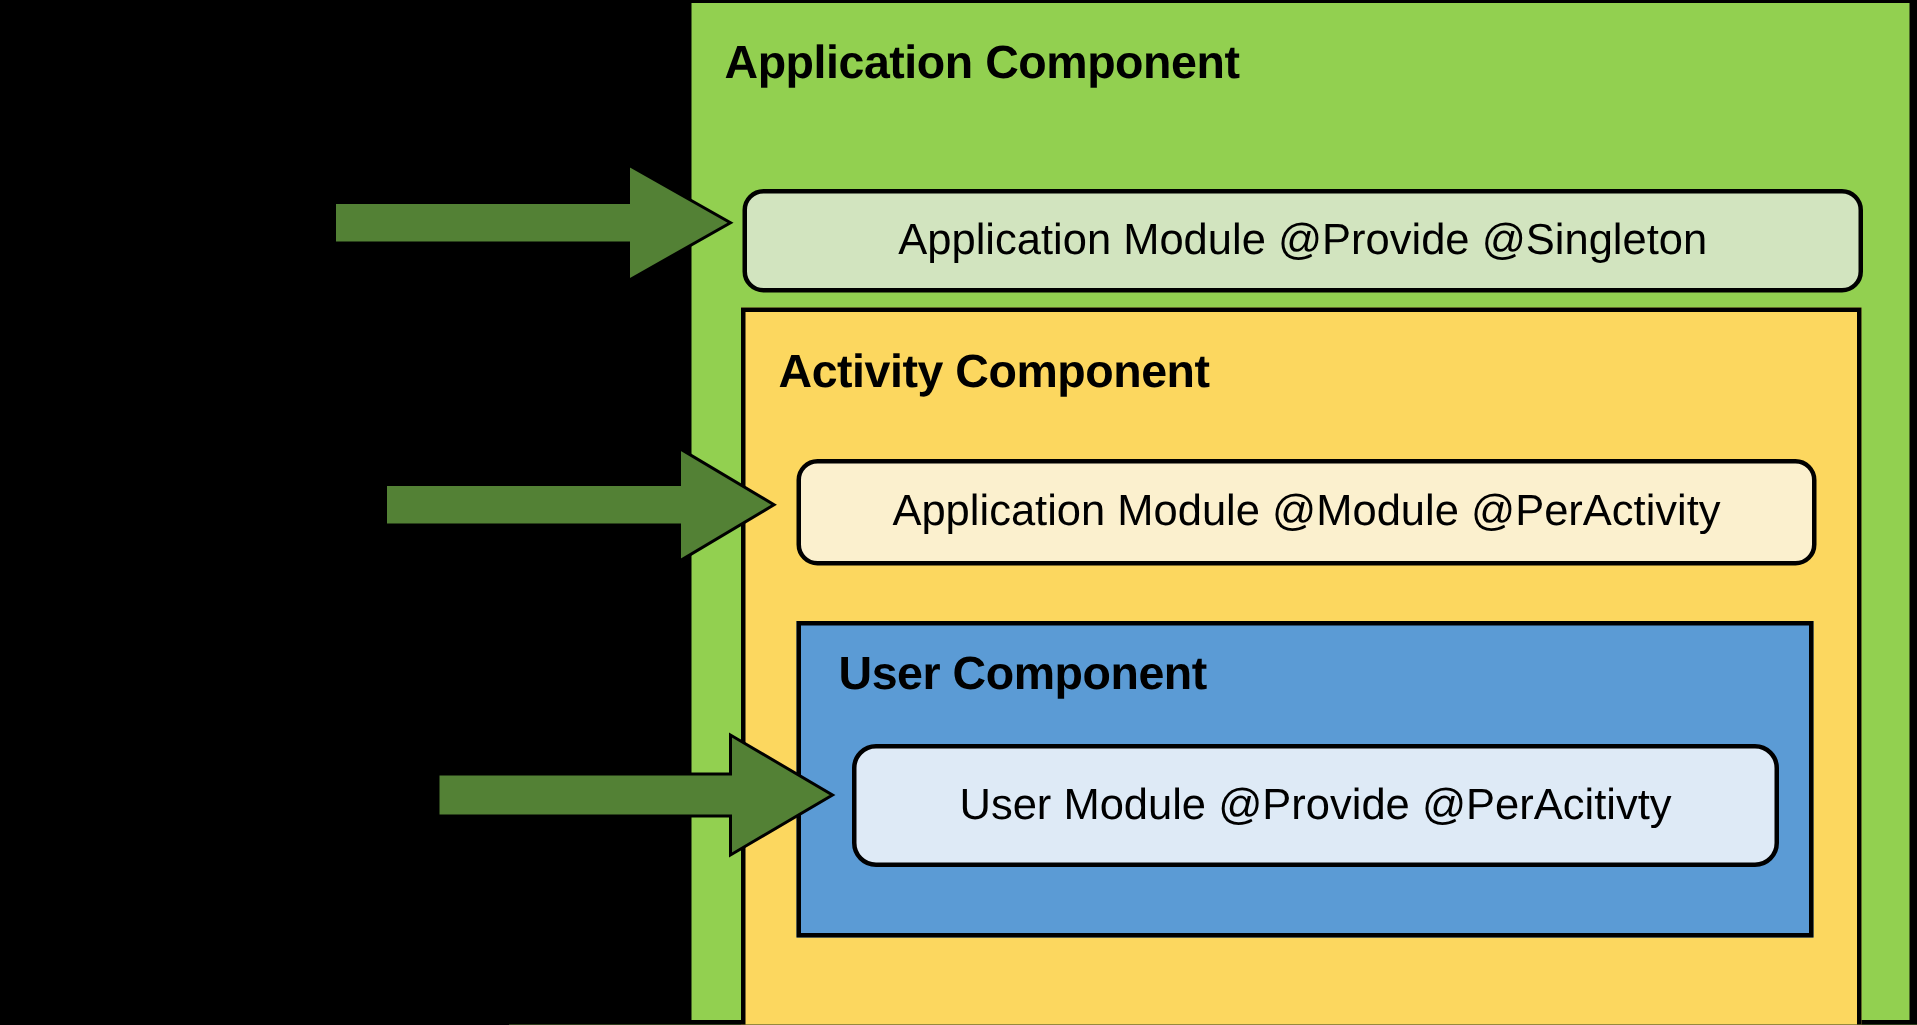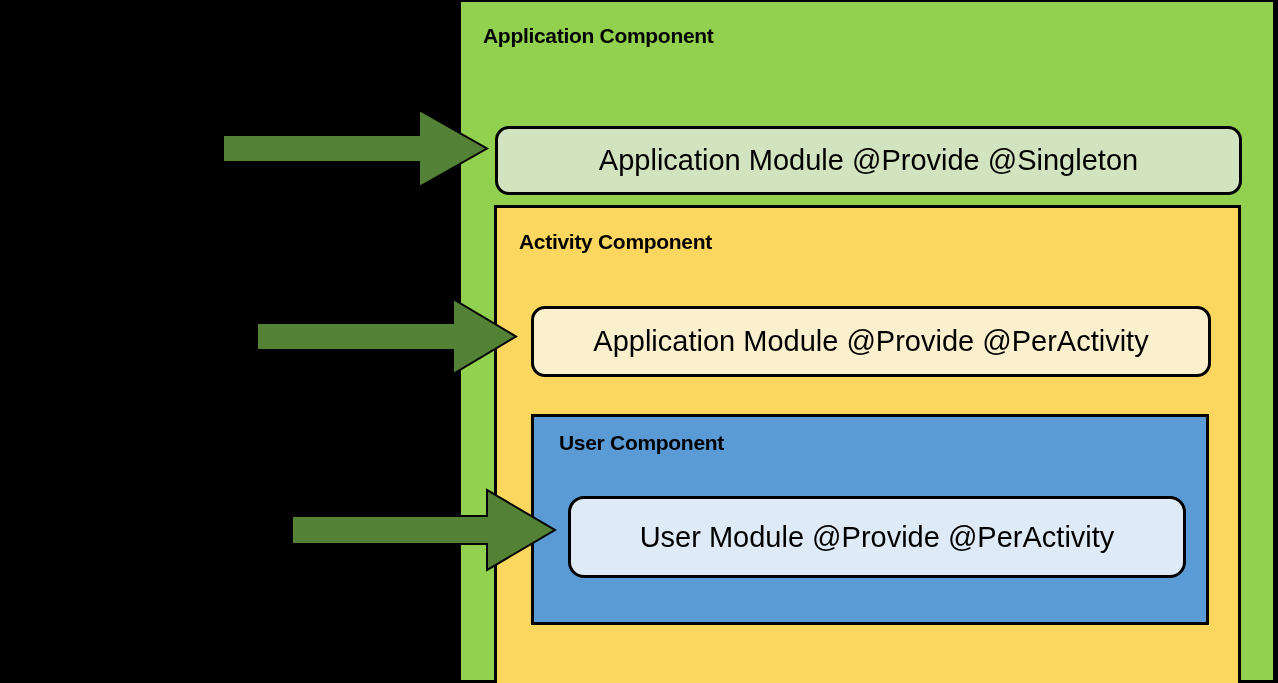--- a/index.html
+++ b/index.html
@@ -26,21 +26,21 @@
     background:var(--background);
     overflow:hidden;
   }
   .panel{
     position:absolute;
     box-sizing:border-box;
   }
   .panel-heading{
     position:absolute;
     font-weight:bold;
-    font-size:21px;
+    font-size:31px;
     line-height:1.2;
     color:var(--text-black);
     letter-spacing:-0.3px;
     white-space:nowrap;
   }
   .module-box{
     position:absolute;
     box-sizing:border-box;
     border:3px solid var(--outline-black);
     display:flex;
@@ -107,28 +107,28 @@
     <div class="panel-heading" style="left:22px; top:21px;">Application Component</div>
 
     <div class="module-box app-module">
       <span class="module-label">Application Module @Provide @Singleton</span>
     </div>
 
     <div class="panel activity-panel">
       <div class="panel-heading" style="left:22px; top:21px;">Activity Component</div>
 
       <div class="module-box activity-module">
-        <span class="module-label">Application Module @Provide @PerActivity</span>
+        <span class="module-label">Application Module @Module @PerActivity</span>
       </div>
 
       <div class="panel user-panel">
         <div class="panel-heading" style="left:25px; top:13px;">User Component</div>
 
         <div class="module-box user-module">
-          <span class="module-label">User Module @Provide @PerActivity</span>
+          <span class="module-label">User Module @Provide @PerAcitivty</span>
         </div>
       </div>
     </div>
   </div>
 
   <svg class="arrow-overlay" viewBox="0 0 1278 683" xmlns="http://www.w3.org/2000/svg">
     <polygon points="223,135 419,135 419,110 487,148.5 419,187 419,162 223,162" fill="#538135"></polygon>
     <polygon points="257,323 453,323 453,299 516,336.5 453,374 453,350 257,350" fill="#538135"></polygon>
     <polygon points="292,516 487,516 487,490 555,530 487,570 487,544 292,544" fill="#538135"></polygon>
   </svg>

